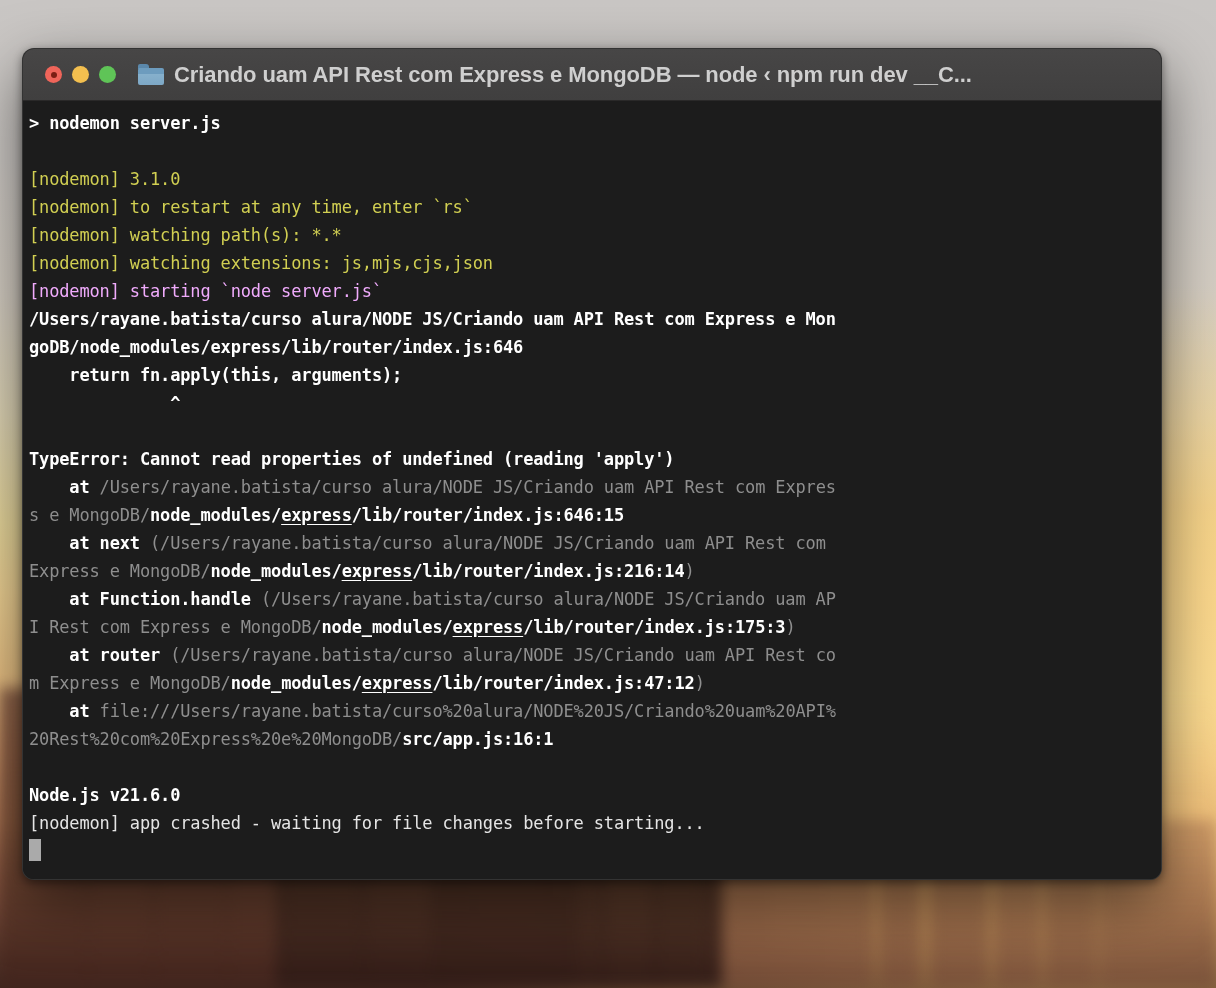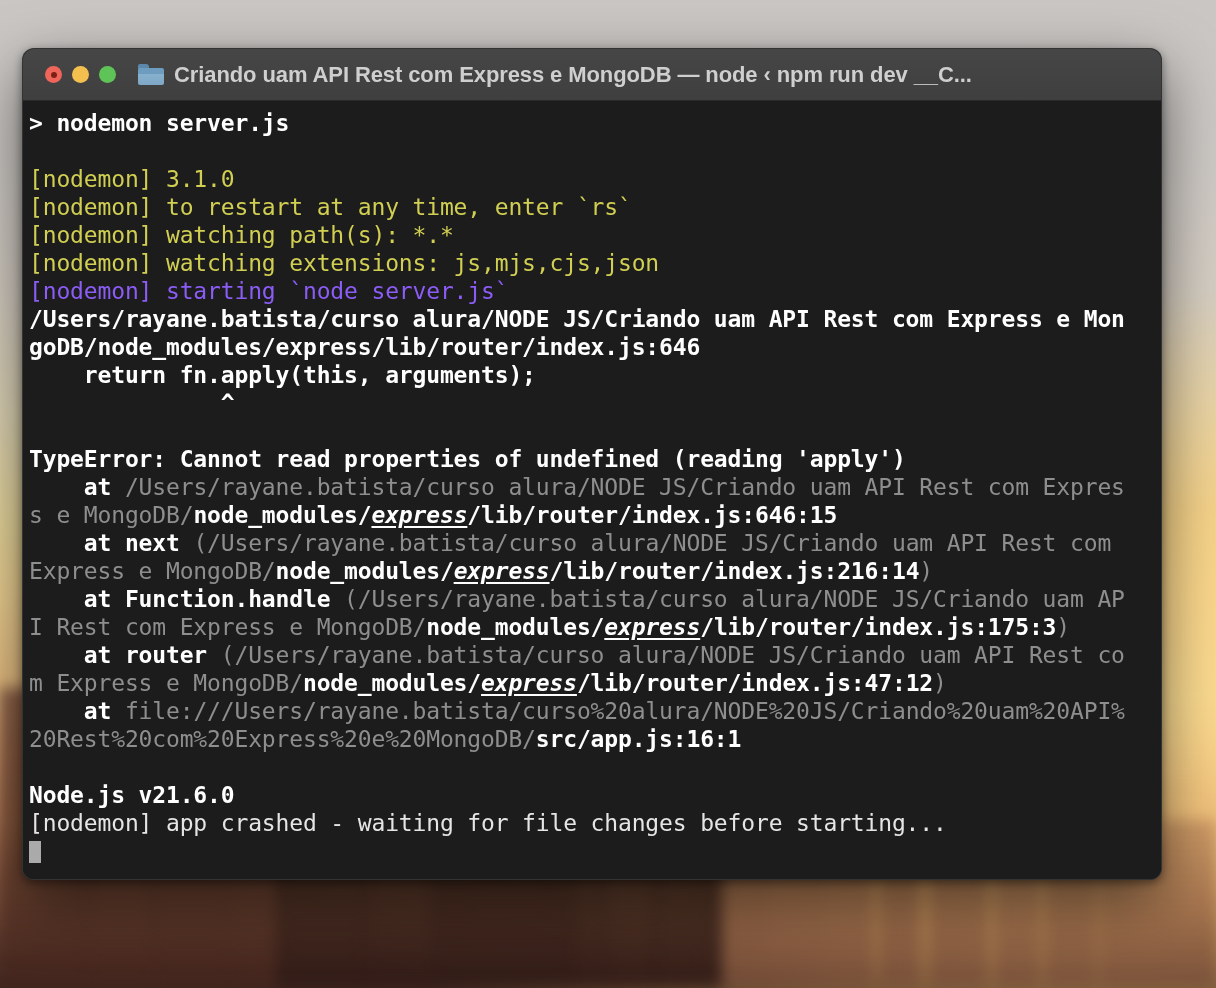--- a/index.html
+++ b/index.html
@@ -126,34 +126,34 @@
     white-space: nowrap;
     overflow: hidden;
   }
 
   
   #term {
     background: #1c1c1c;
     height: 780px;
     padding: 8px 0 0 6px;
     font-family: "DejaVu Sans Mono", monospace;
-    font-size: 23px;
+    font-size: 17px;
     line-height: 28px;
     letter-spacing: -0.15px;
     white-space: pre;
     overflow: hidden;
   }
   .ln { height: 28px; }
   .w   { color: #ffffff; font-weight: bold; }      
   .plain { color: #e8e8e8; }
   .yel { color: #d1cf52; }                          
-  .grn { color: #8b5cf6; }                          
+  .grn { color: #f0abfc; }                          
   .red { color: #e5e5e5; }                          
   .dim { color: #8e8e8e; }                          
-  .ul  { text-decoration: underline; text-underline-offset: 3px; font-style: italic; }
+  .ul  { text-decoration: underline; text-underline-offset: 3px; }
   .cursor {
     display: inline-block;
     width: 12px; height: 22px;
     background: #aaaaaa;
     vertical-align: -4px;
   }
 </style>
 </head>
 <body>
 

